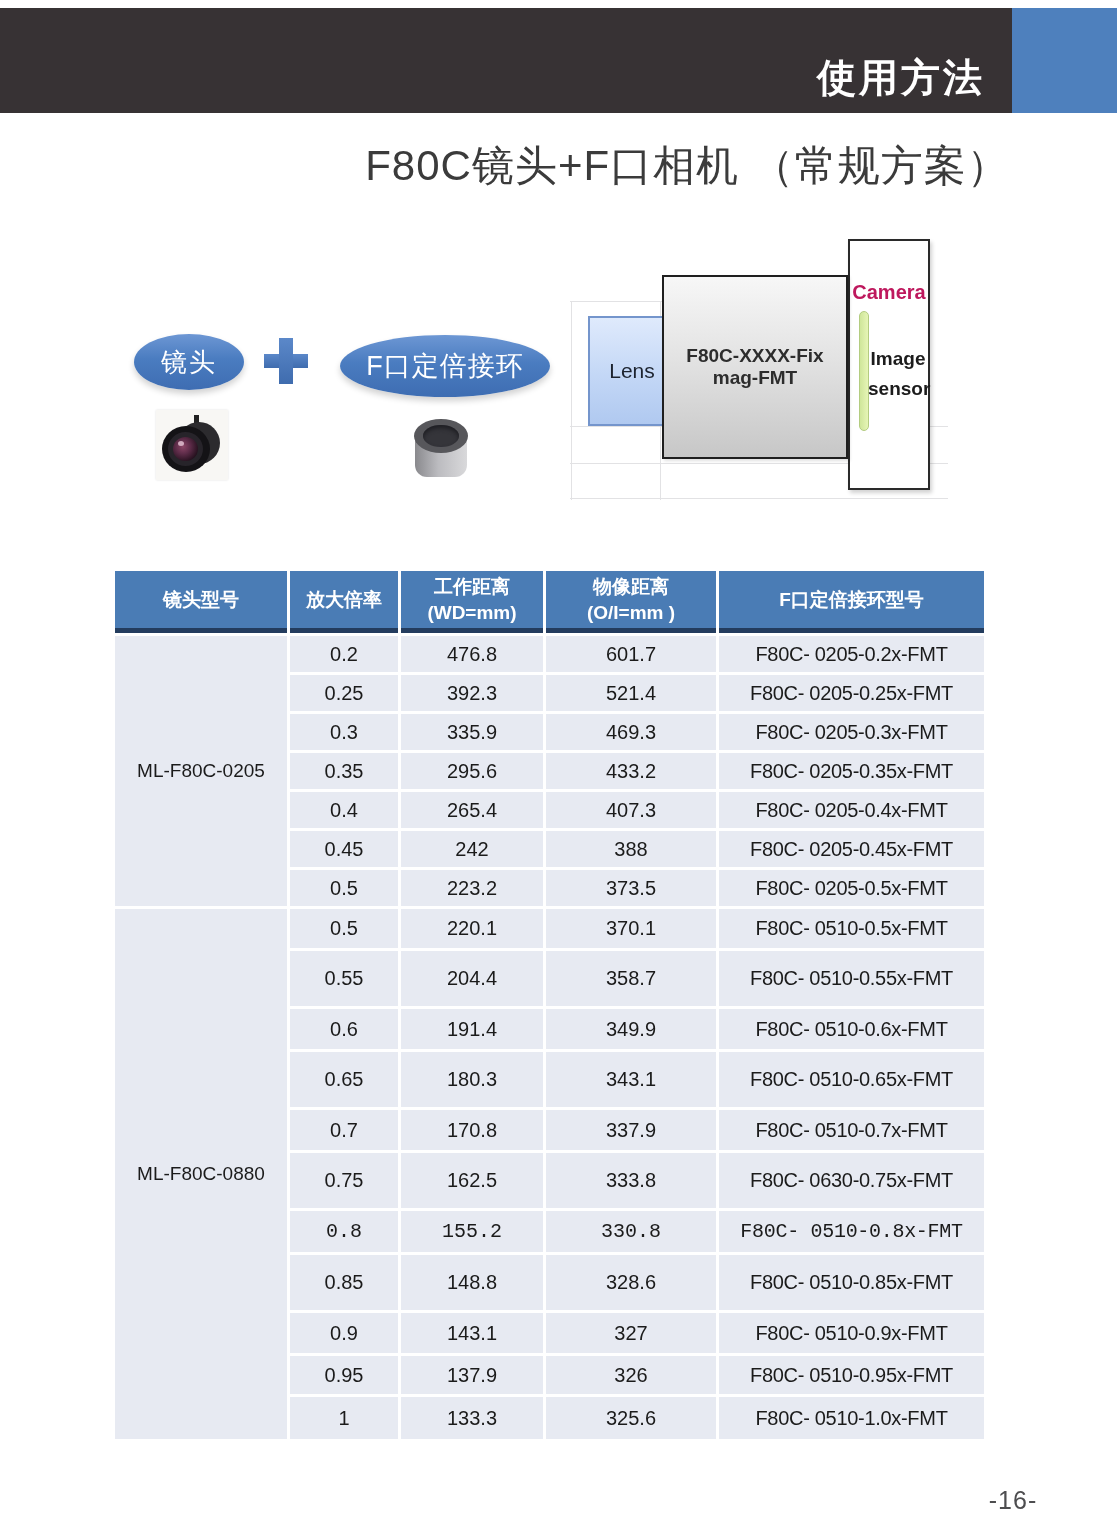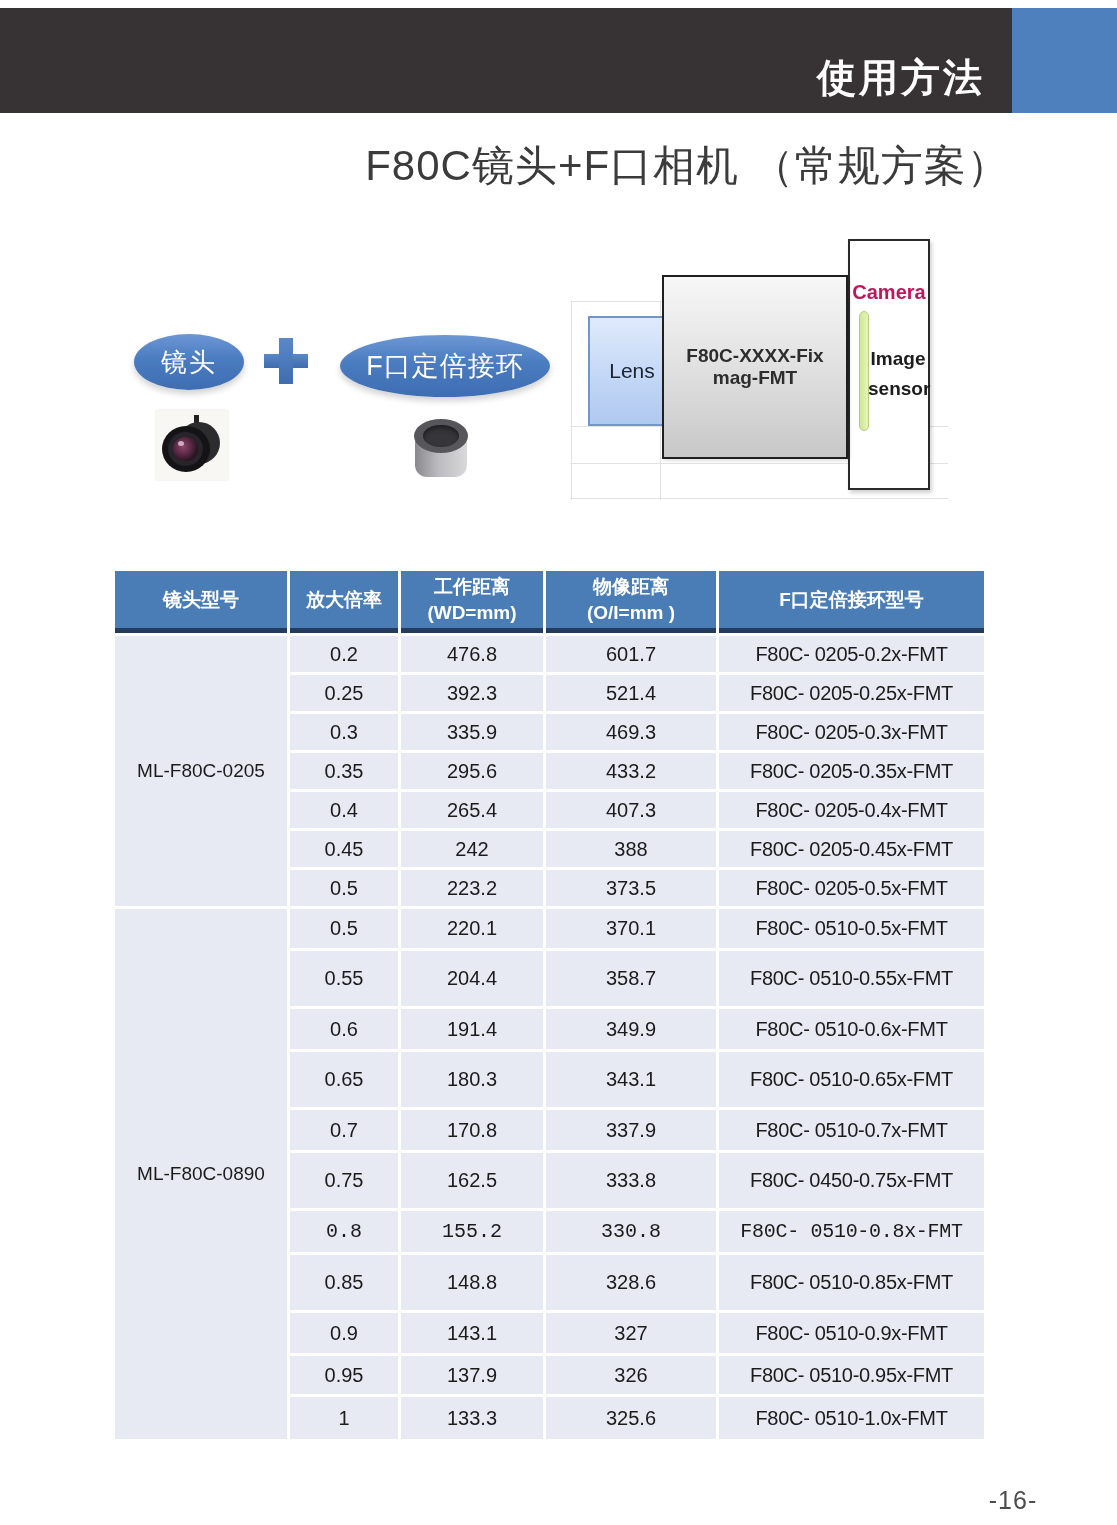--- a/index.html
+++ b/index.html
@@ -176,21 +176,21 @@
           <td class="c3">388</td>
           <td class="c4">F80C- 0205-0.45x-FMT</td>
         </tr>
         <tr style="height: 36px;">
           <td class="c1">0.5</td>
           <td class="c2">223.2</td>
           <td class="c3">373.5</td>
           <td class="c4">F80C- 0205-0.5x-FMT</td>
         </tr>
         <tr style="height: 39px;">
-          <td class="model-cell" rowspan="11">ML-F80C-0890</td>
+          <td class="model-cell" rowspan="11">ML-F80C-0880</td>
           <td class="c1">0.5</td>
           <td class="c2">220.1</td>
           <td class="c3">370.1</td>
           <td class="c4">F80C- 0510-0.5x-FMT</td>
         </tr>
         <tr style="height: 55px;">
           <td class="c1">0.55</td>
           <td class="c2">204.4</td>
           <td class="c3">358.7</td>
           <td class="c4">F80C- 0510-0.55x-FMT</td>
@@ -210,21 +210,21 @@
         <tr style="height: 40px;">
           <td class="c1">0.7</td>
           <td class="c2">170.8</td>
           <td class="c3">337.9</td>
           <td class="c4">F80C- 0510-0.7x-FMT</td>
         </tr>
         <tr style="height: 55px;">
           <td class="c1">0.75</td>
           <td class="c2">162.5</td>
           <td class="c3">333.8</td>
-          <td class="c4">F80C- 0450-0.75x-FMT</td>
+          <td class="c4">F80C- 0630-0.75x-FMT</td>
         </tr>
         <tr style="height: 41px; font-family: Liberation Mono, monospace;">
           <td class="c1">0.8</td>
           <td class="c2">155.2</td>
           <td class="c3">330.8</td>
           <td class="c4">F80C- 0510-0.8x-FMT</td>
         </tr>
         <tr style="height: 55px;">
           <td class="c1">0.85</td>
           <td class="c2">148.8</td>

